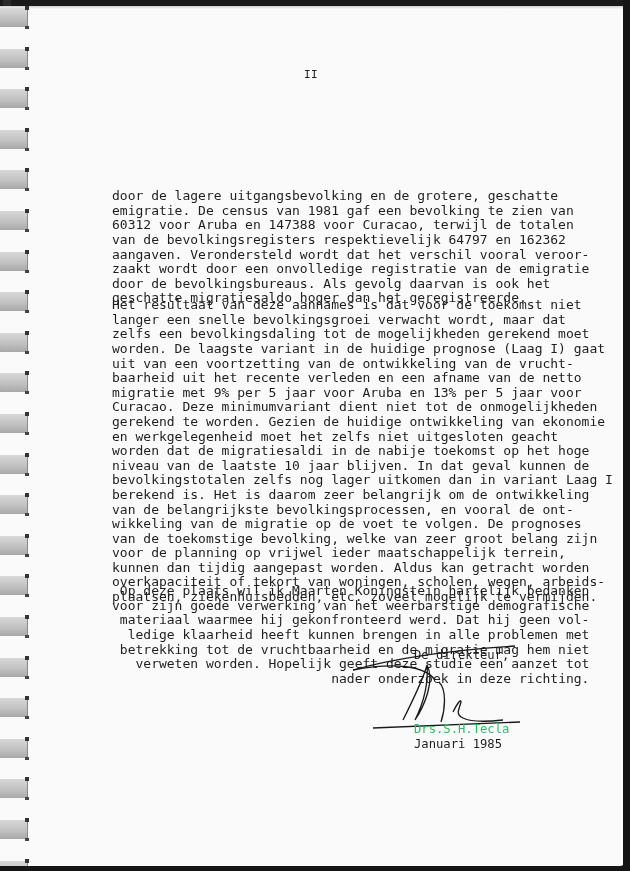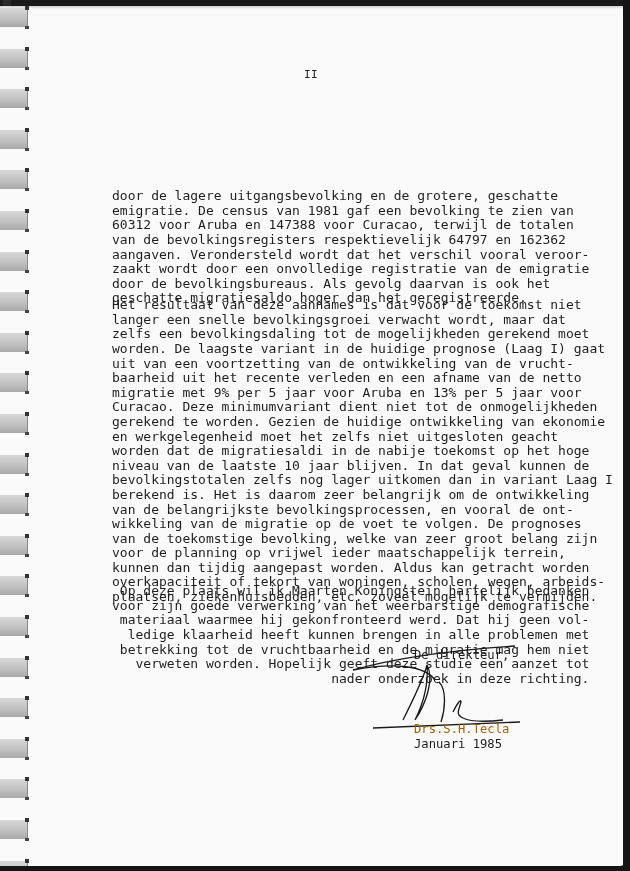--- a/index.html
+++ b/index.html
@@ -53,21 +53,21 @@
     #para-3 { top: 555px; text-align: right; }
     .sig-title {
       position: absolute; left: 414px; top: 648px;
       font-size: 12.2px; color: #1e1e1e;
     }
     .signature {
       position: absolute; left: 395px; top: 660px; width: 110px; height: 70px;
     }
     .sig-name {
       position: absolute; left: 414px; top: 722px;
-      font-size: 12.2px; color: #a16207;
+      font-size: 12.2px; color: #22c55e;
     }
     .sig-date {
       position: absolute; left: 414px; top: 737px;
       font-size: 12.2px; color: #1e1e1e; text-align: right;
     }
     .right-edge {
       position: absolute; right: 0; top: 0; width: 7px; height: 871px; background: #151515;
     }
     .bottom-edge {
       position: absolute; left: 0; bottom: 0; width: 630px; height: 5px; background: #151515;

